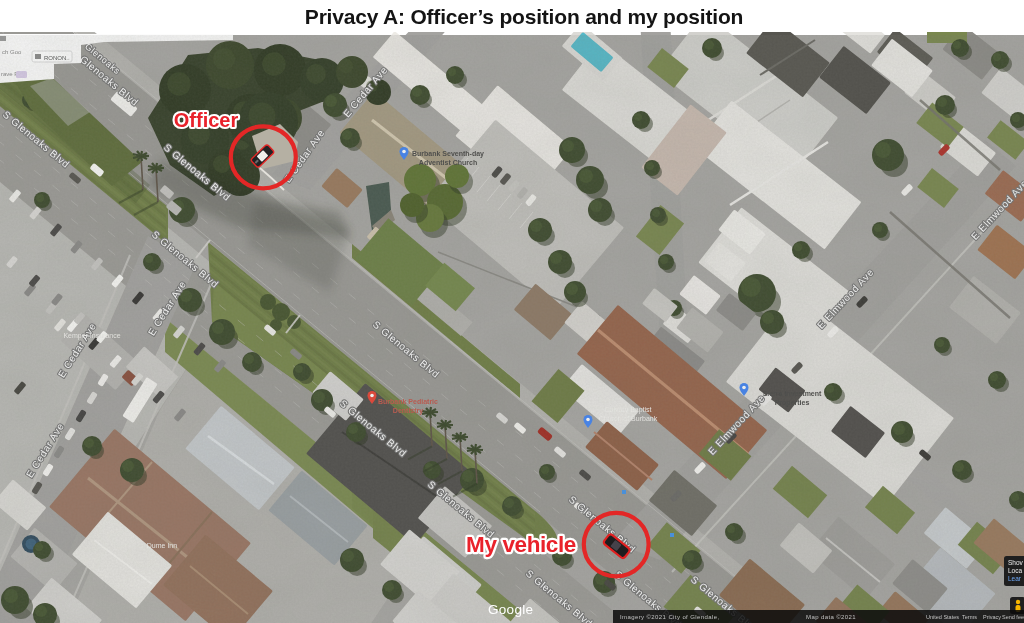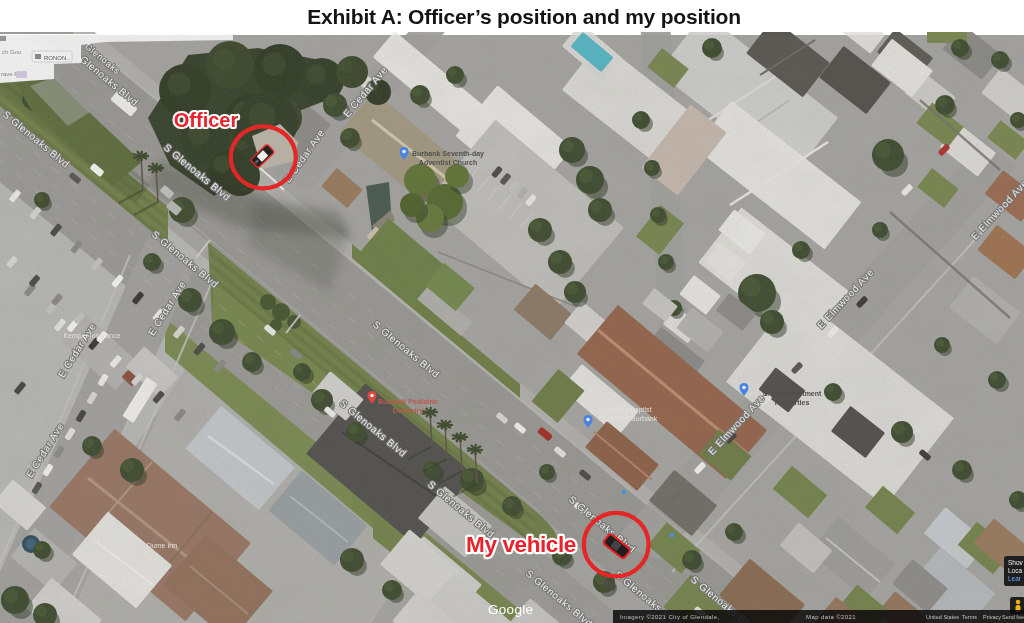--- a/index.html
+++ b/index.html
@@ -3,21 +3,21 @@
 <style>
 html,body{margin:0;padding:0;width:1024px;height:623px;overflow:hidden;background:#fff;}
 #title{position:absolute;top:0;left:24px;width:1000px;height:32px;background:#fff;
 font-family:"Liberation Sans",sans-serif;font-weight:700;font-size:21px;color:#141414;
 text-align:center;line-height:34px;letter-spacing:-0.2px;}
 #map{position:absolute;top:32px;left:0;}
 #bg{position:absolute;top:0;left:0;width:24px;height:32px;background:#fff;}
 </style></head>
 <body>
 <div id="bg"></div>
-<div id="title">Exhibit A: Officer’s position and my position</div>
+<div id="title">Privacy A: Officer’s position and my position</div>
 <div id="map"><svg width="1024" height="591" viewBox="0 32 1024 591" xmlns="http://www.w3.org/2000/svg" font-family="Liberation Sans, sans-serif">
       <defs>
         <filter id="nz" x="0%" y="0%" width="100%" height="100%">
           <feTurbulence type="fractalNoise" baseFrequency="0.55" numOctaves="2" seed="7" result="n"></feTurbulence>
           <feColorMatrix in="n" type="matrix" values="0 0 0 0 0.2, 0 0 0 0 0.2, 0 0 0 0 0.18, 0 0 0 0.55 0"></feColorMatrix>
         </filter>
         <filter id="nz2" x="0%" y="0%" width="100%" height="100%">
           <feTurbulence type="fractalNoise" baseFrequency="0.02 0.03" numOctaves="2" seed="11" result="n"></feTurbulence>
           <feColorMatrix in="n" type="matrix" values="0 0 0 0 0.1, 0 0 0 0 0.12, 0 0 0 0 0.08, 0 0 0 0.5 0"></feColorMatrix>
         </filter>

